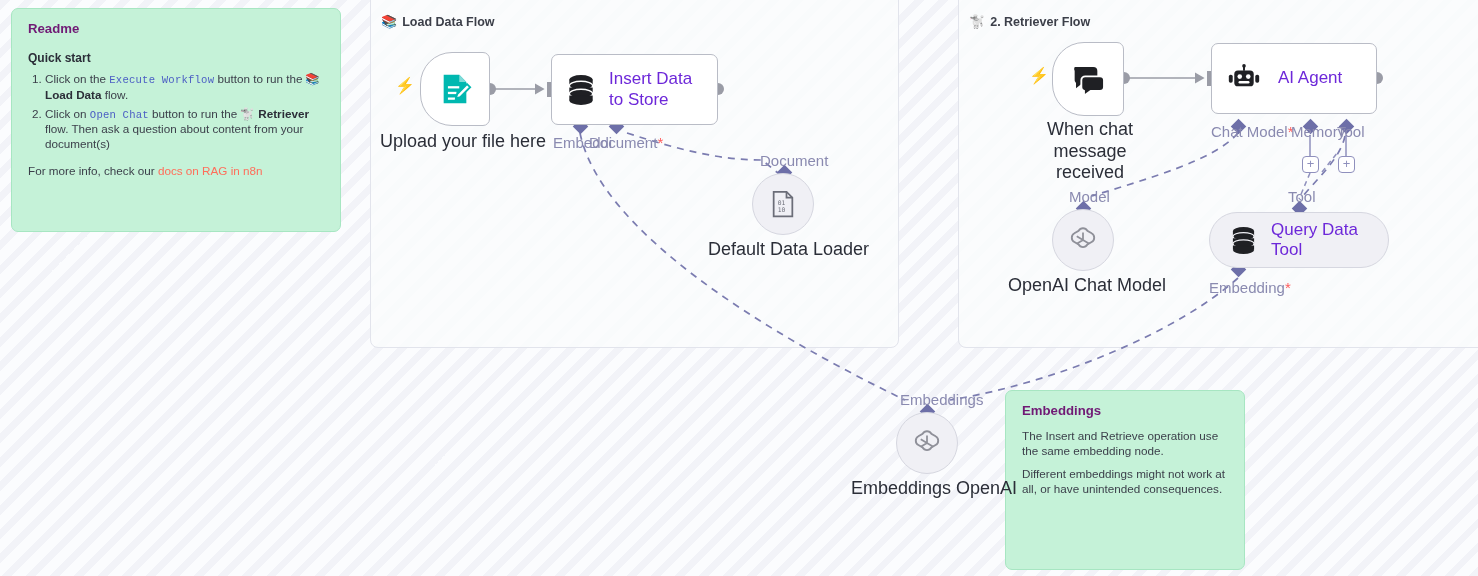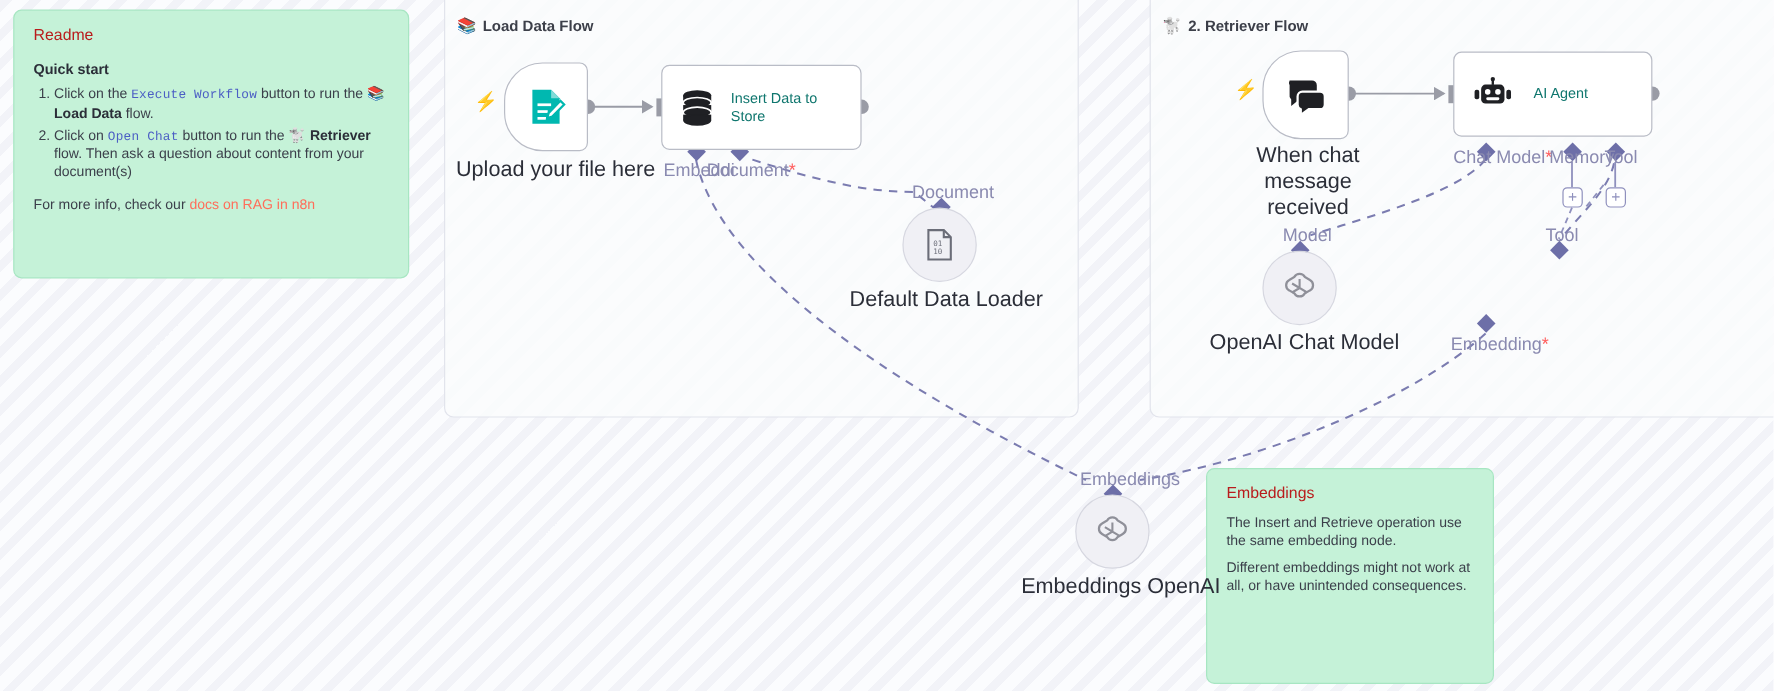--- a/index.html
+++ b/index.html
@@ -48,22 +48,22 @@
     border-radius: 7px;
     box-sizing: border-box;
     padding: 12px 16px;
     color: #3b3f4a;
     font-size: 11.7px;
     line-height: 1.28;
   }
   .sticky h3 {
     margin: 0 0 9px 0;
     font-size: 13.2px;
-    font-weight: normal;
-    color: #b91c1c;
+    font-weight: bold;
+    color: #701a75;
   }
   .sticky h4 {
     margin: 13px 0 6px 0;
     font-size: 12px;
     font-weight: bold;
     color: #2b2e38;
   }
   .sticky p { margin: 0 0 8px 0; }
   .sticky ol { margin: 0; padding-left: 17px; }
   .sticky ol li { margin-bottom: 4px; }
@@ -103,22 +103,22 @@
   }
   .node-label {
     position: absolute;
     text-align: center;
     font-size: 18px;
     color: #2b2e38;
     line-height: 1.2;
     white-space: nowrap;
   }
   .node-title {
-    font-size: 12px;
-    color: #0f766e;
+    font-size: 17px;
+    color: #6d28d9;
     line-height: 1.2;
   }
   .node-icon {
     display: flex;
     align-items: center;
     justify-content: center;
   }
 
   
   .node-round {
@@ -349,20 +349,34 @@
     <span class="node-icon">
       <svg width="30" height="30" viewBox="0 0 24 24">
         <path d="M12 2.6 a4 4 0 0 1 3.5 2 l3.4 2 a4 4 0 0 1 0 7 l-3.4 2 a4 4 0 0 1 -7 0 l-3.4 -2 a4 4 0 0 1 0 -7 l3.4 -2 A4 4 0 0 1 12 2.6 Z" fill="none" stroke="#8f9099" stroke-width="1.5"></path>
         <path d="M12 6 v6 l5 3 M12 12 l-5 3 M7 9 l5 3" fill="none" stroke="#8f9099" stroke-width="1.4"></path>
       </svg>
     </span>
   </div>
   <div class="node-label" style="left:1008px; top:275px; width:152px;">OpenAI Chat Model</div>
   <div class="port-label" style="left:1069px; top:188px;">Model</div>
 
+  <div class="node-pill" style="left:1209px; top:212px; width:180px; height:56px;">
+    <span class="node-icon">
+      <svg width="27" height="29" viewBox="0 0 24 26">
+        <ellipse cx="12" cy="4.5" rx="9.5" ry="3.6" fill="#1f2024"></ellipse>
+        <rect x="2.5" y="4.5" width="19" height="4.5" fill="#1f2024"></rect>
+        <ellipse cx="12" cy="9.5" rx="9.5" ry="3.6" fill="#1f2024" stroke="#f0f0f5" stroke-width="1.1"></ellipse>
+        <rect x="2.5" y="11" width="19" height="4.5" fill="#1f2024"></rect>
+        <ellipse cx="12" cy="16" rx="9.5" ry="3.6" fill="#1f2024" stroke="#f0f0f5" stroke-width="1.1"></ellipse>
+        <rect x="2.5" y="17.5" width="19" height="3.6" fill="#1f2024"></rect>
+        <ellipse cx="12" cy="21.5" rx="9.5" ry="3.6" fill="#1f2024"></ellipse>
+      </svg>
+    </span>
+    <span class="node-title">Query Data Tool</span>
+  </div>
   <div class="port-label" style="left:1288px; top:188px;">Tool</div>
   <div class="port-label" style="left:1209px; top:279px;">
     <span>Embedding</span><span class="req">*</span>
   </div>
 
   <div class="node-round" style="left:896px; top:412px;">
     <span class="node-icon">
       <svg width="30" height="30" viewBox="0 0 24 24">
         <path d="M12 2.6 a4 4 0 0 1 3.5 2 l3.4 2 a4 4 0 0 1 0 7 l-3.4 2 a4 4 0 0 1 -7 0 l-3.4 -2 a4 4 0 0 1 0 -7 l3.4 -2 A4 4 0 0 1 12 2.6 Z" fill="none" stroke="#8f9099" stroke-width="1.5"></path>
         <path d="M12 6 v6 l5 3 M12 12 l-5 3 M7 9 l5 3" fill="none" stroke="#8f9099" stroke-width="1.4"></path>

